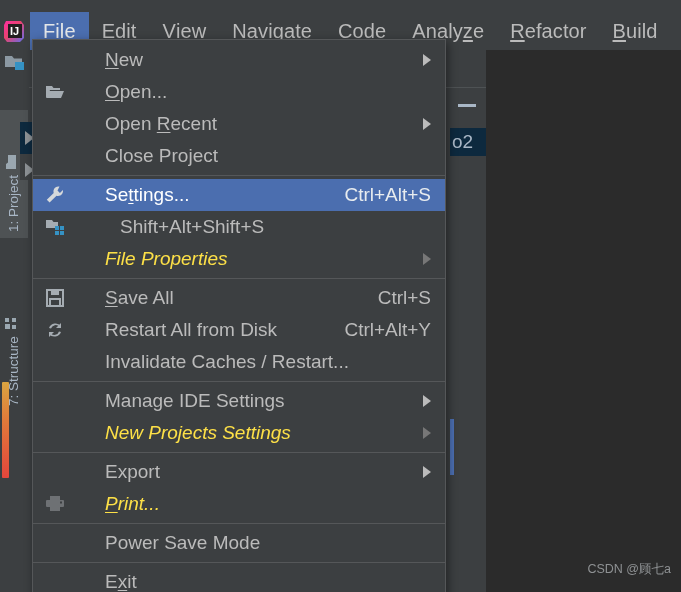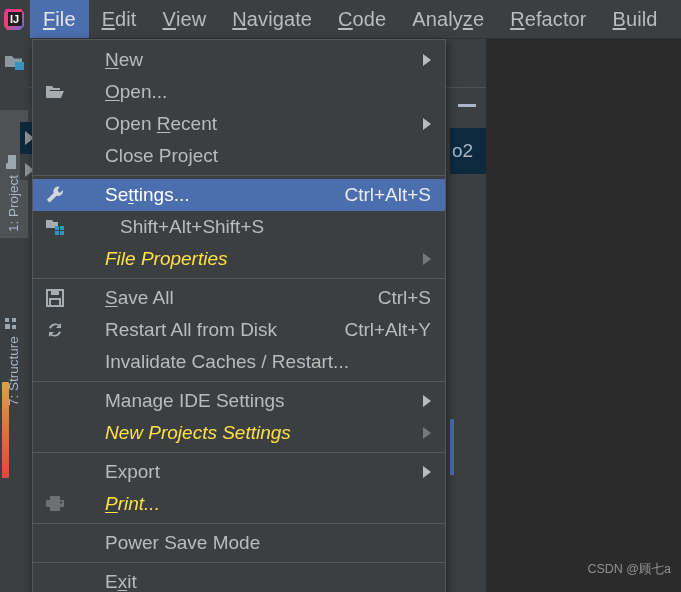--- a/index.html
+++ b/index.html
@@ -17,21 +17,21 @@
   }
   #app {
     position: absolute;
     inset: 0;
     background: #3c3f41;
   }
 
   
   .menubar {
     position: absolute;
-    left: 0; top: 0;
+    left: 0; top: 12px;
     width: 681px; height: 38px;
     background: #3c3f41;
     display: flex;
     align-items: flex-start;
     z-index: 20;
   }
   .ij-logo {
     width: 30px; height: 38px;
     display: flex; align-items: center; justify-content: center;
     flex: 0 0 auto;
@@ -155,21 +155,21 @@
   .tree-collapse-dash {
     position: absolute;
     left: 458px; top: 104px;
     width: 18px; height: 3px;
     background: #a9b7c6;
     z-index: 4;
   }
   .tree-selected-row {
     position: absolute;
     left: 450px; top: 128px;
-    width: 37px; height: 46px;
+    width: 37px; height: 28px;
     background: #0d293e;
     z-index: 4;
     color: #a9b7c6;
     font-size: 19px;
     display: flex;
     align-items: center;
     padding-left: 2px;
     box-sizing: border-box;
   }
   .blue-accent-left {

